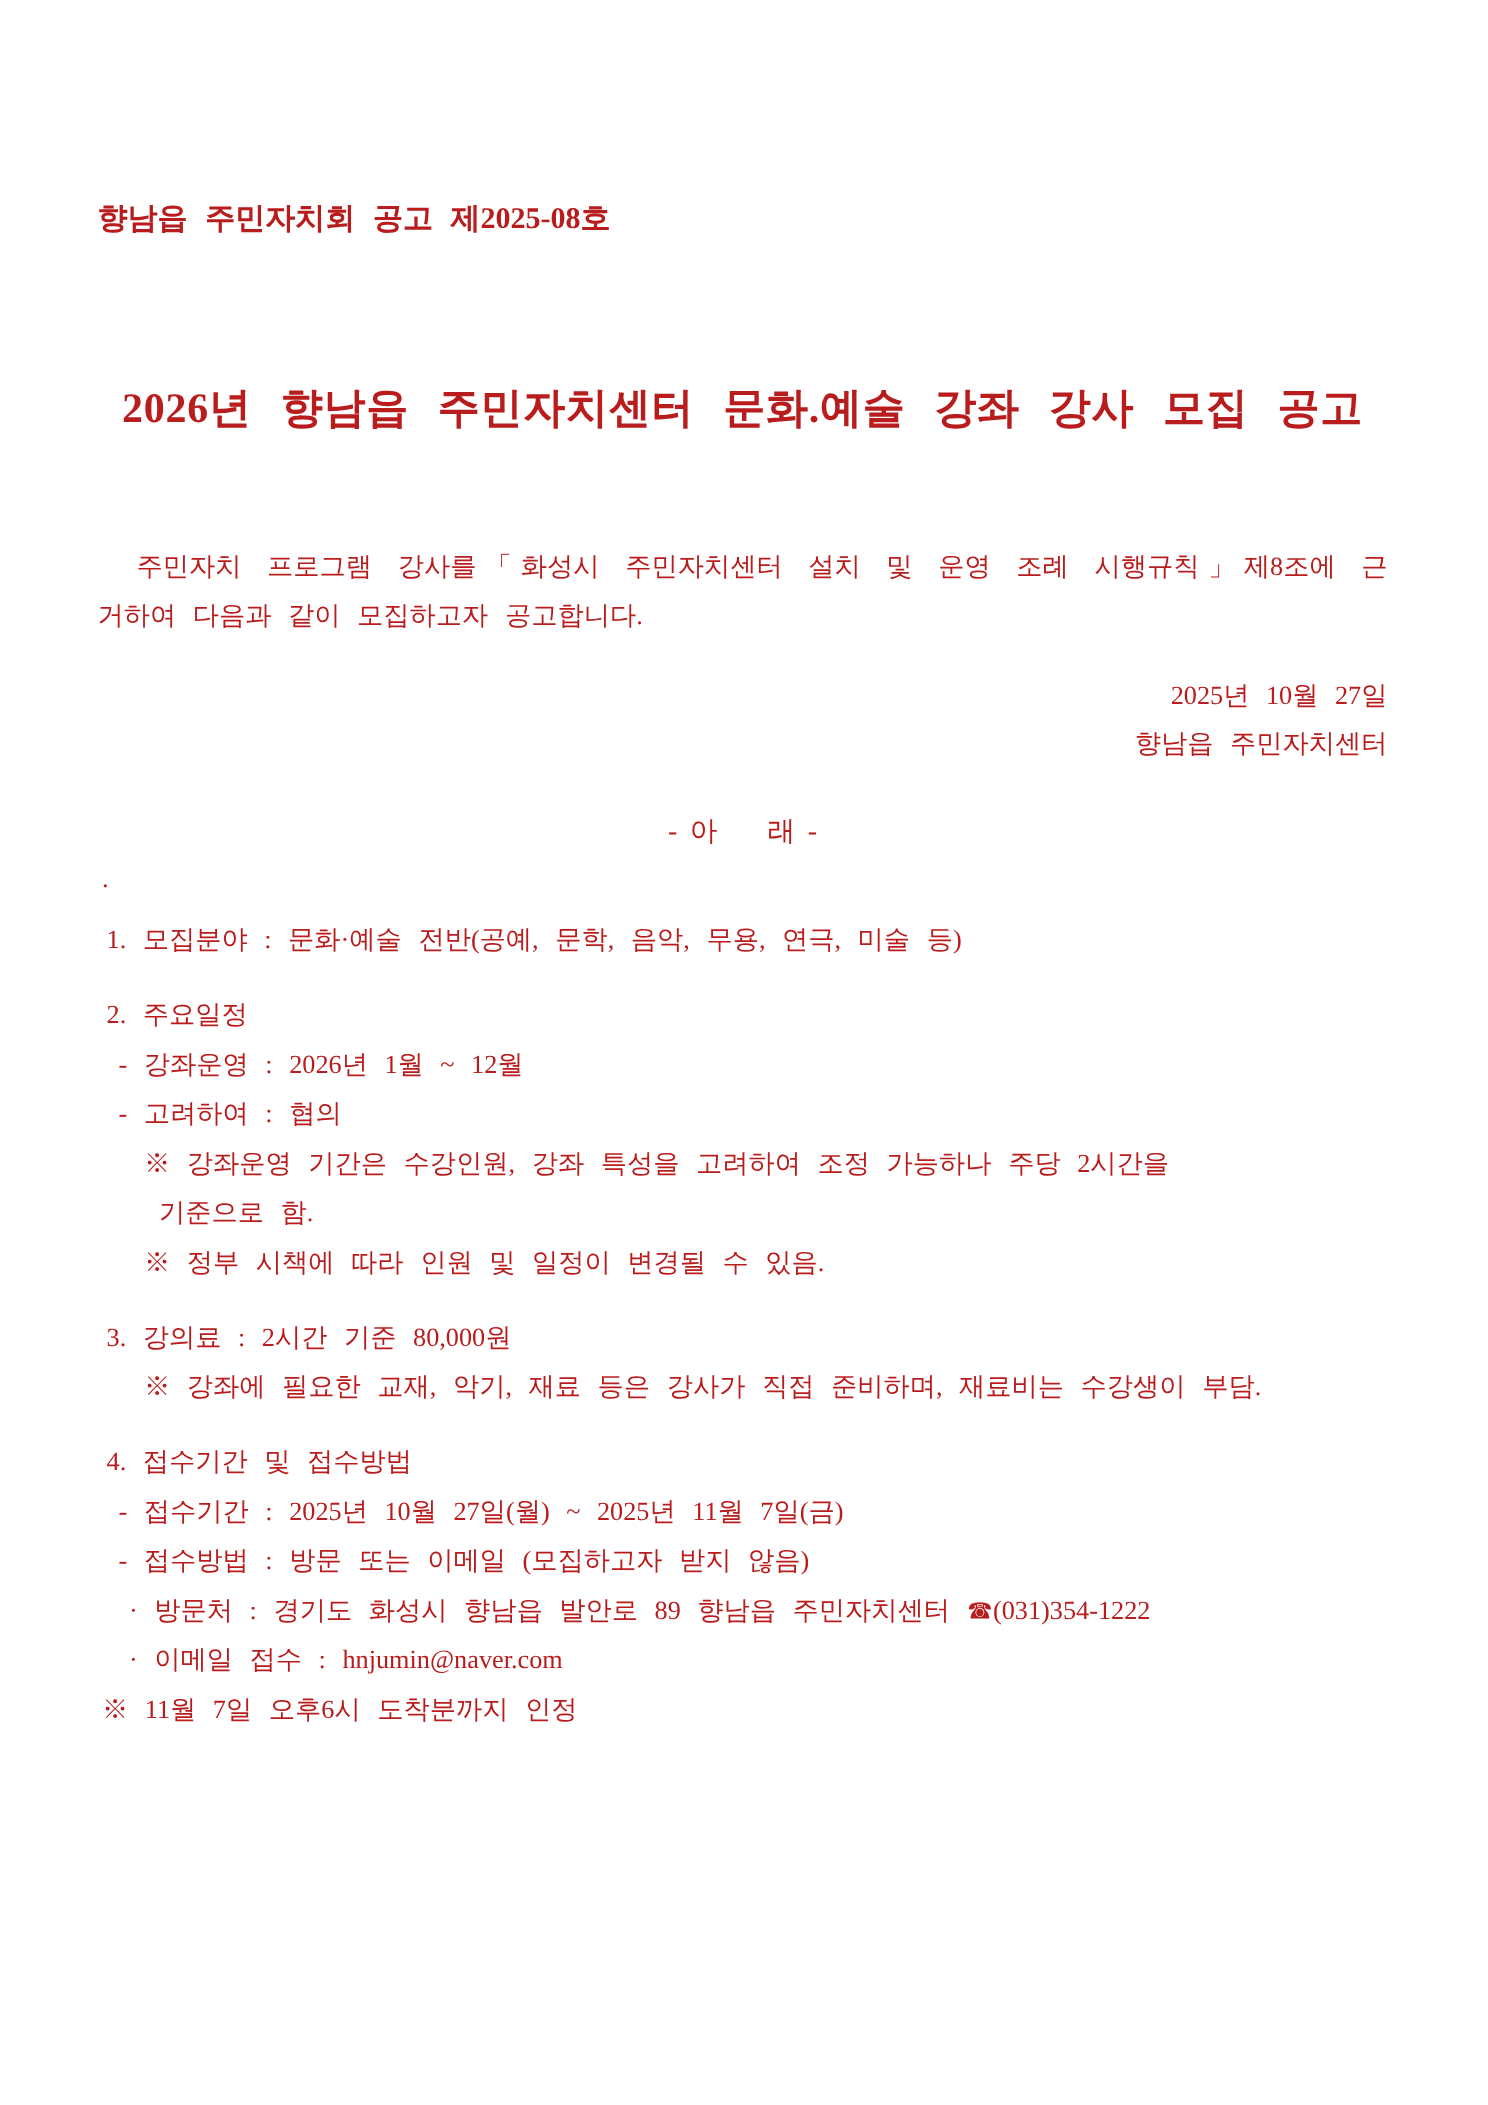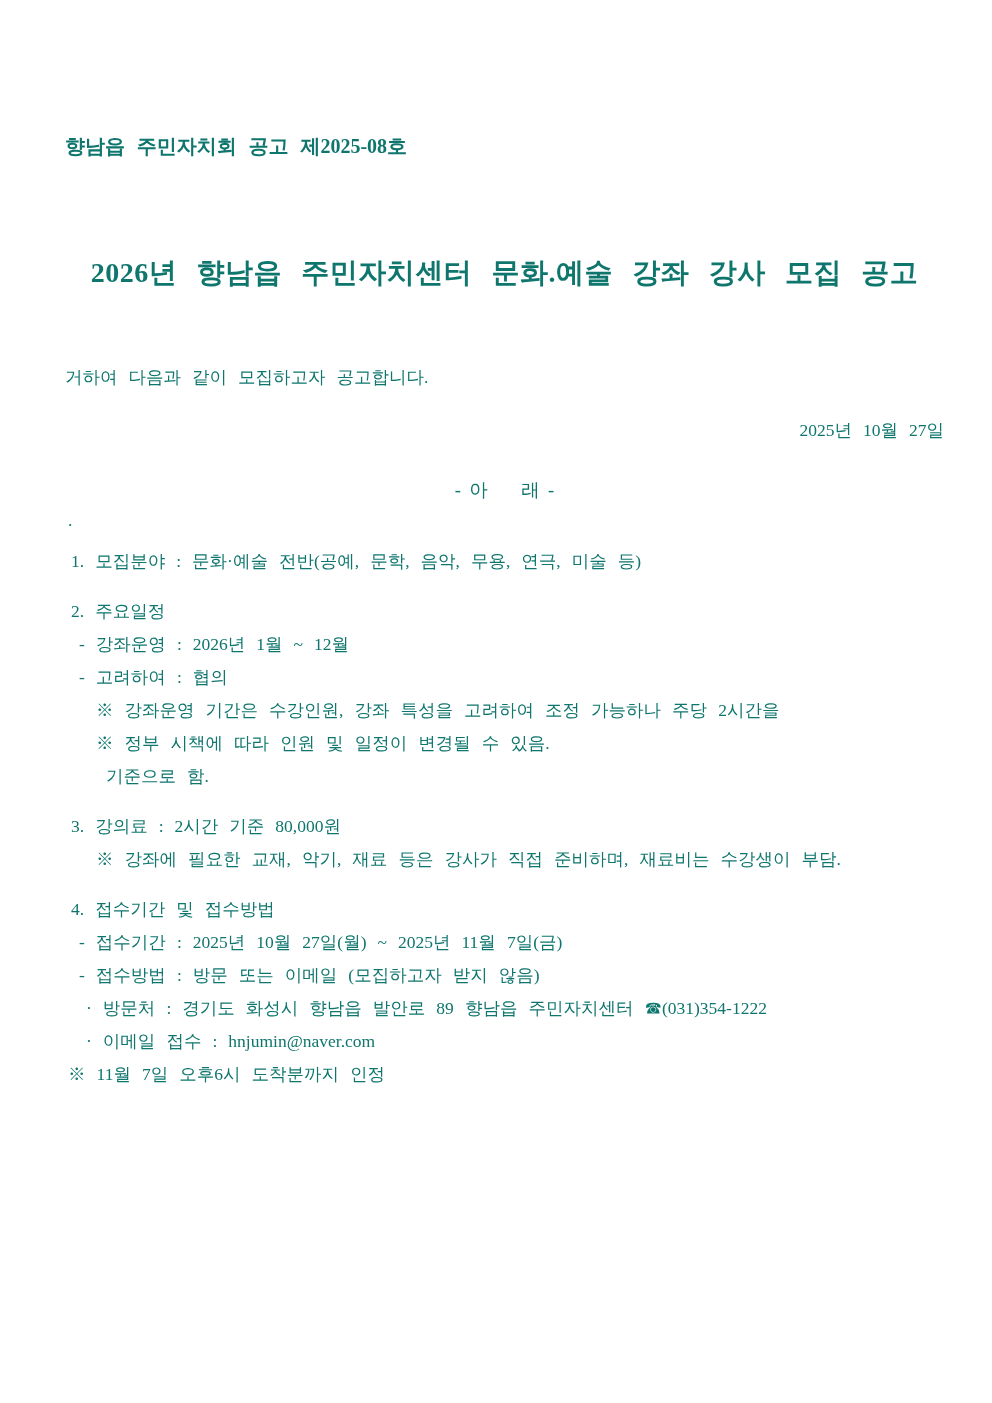--- a/index.html
+++ b/index.html
@@ -6,22 +6,22 @@
     margin: 0;
     padding: 0;
     background: #ffffff;
   }
   .page {
     position: relative;
     box-sizing: border-box;
     width: 992px;
     height: 1403px;
     background: #ffffff;
-    color: #0f766e;
-    padding: 135px 48px 0 65px;
+    color: #b91c1c;
+    padding: 135px 67px 0 65px;
     font-family: "Liberation Serif", "DejaVu Serif", serif;
     font-size: 17.5px;
     line-height: 33px;
     word-spacing: 0.38em;
     overflow: hidden;
   }
   .doc-number {
     font-weight: bold;
     font-size: 20px;
     line-height: 23px;
@@ -76,42 +76,44 @@
 </head>
 <body>
 
 <div class="page">
 
   <div class="doc-number">향남읍 주민자치회 공고 제2025-08호</div>
 
   <h1 class="title">2026년 향남읍 주민자치센터 문화.예술 강좌 강사 모집 공고</h1>
 
   <div class="intro">
+    <div class="line intro-l1">주민자치 프로그램 강사를「화성시 주민자치센터 설치 및 운영 조례 시행규칙」제8조에 근</div>
     <div class="line intro-l2">거하여 다음과 같이 모집하고자 공고합니다.</div>
   </div>
 
   <div class="date-block">
     <div>2025년 10월 27일</div>
+    <div>향남읍 주민자치센터</div>
   </div>
 
   <div class="below">- 아    래 -</div>
 
   <div class="dot-line">.</div>
 
   <div class="sec first">
     <div class="line l-head"><strong>1. 모집분야</strong><span> : 문화·예술 전반(공예, 문학, 음악, 무용, 연극, 미술 등)</span></div>
   </div>
 
   <div class="sec">
     <div class="line l-head"><strong>2. 주요일정</strong><span></span></div>
     <div class="line l-dash">- 강좌운영 : 2026년 1월 ~ 12월</div>
     <div class="line l-dash">- 고려하여 : 협의</div>
     <div class="line l-note">※ 강좌운영 기간은 수강인원, 강좌 특성을 고려하여 조정 가능하나 주당 2시간을</div>
+    <div class="line l-cont">기준으로 함.</div>
     <div class="line l-note">※ 정부 시책에 따라 인원 및 일정이 변경될 수 있음.</div>
-    <div class="line l-cont">기준으로 함.</div>
   </div>
 
   <div class="sec">
     <div class="line l-head"><strong>3. 강의료</strong><span> : 2시간 기준 80,000원</span></div>
     <div class="line l-note">※ 강좌에 필요한 교재, 악기, 재료 등은 강사가 직접 준비하며, 재료비는 수강생이 부담.</div>
   </div>
 
   <div class="sec">
     <div class="line l-head"><strong>4. 접수기간 및 접수방법</strong><span></span></div>
     <div class="line l-dash">- 접수기간 : 2025년 10월 27일(월) ~ 2025년 11월 7일(금)</div>

